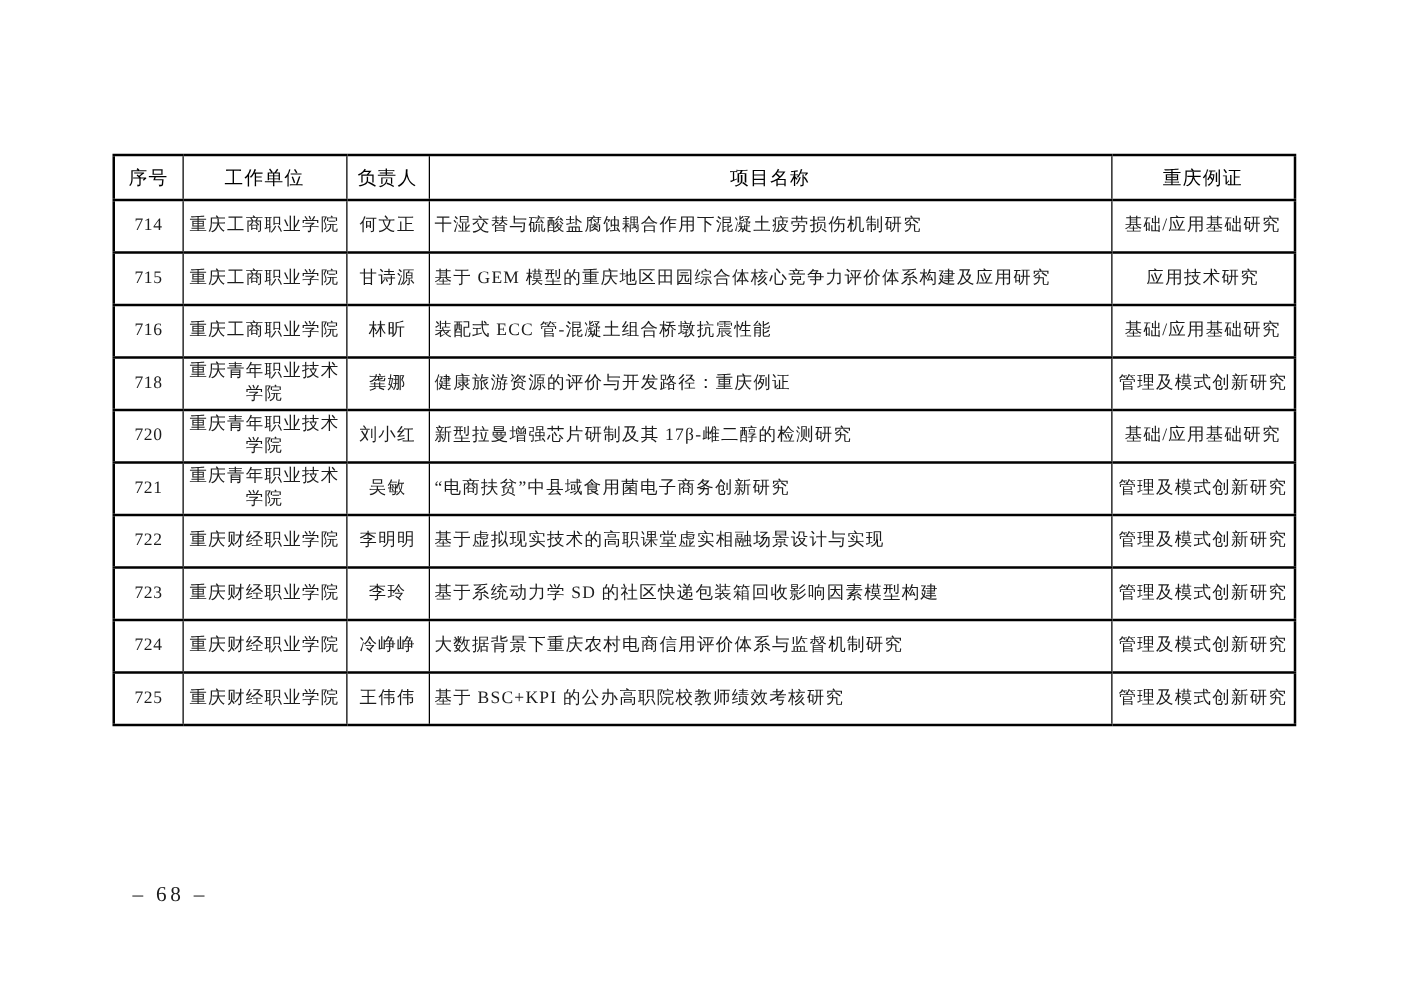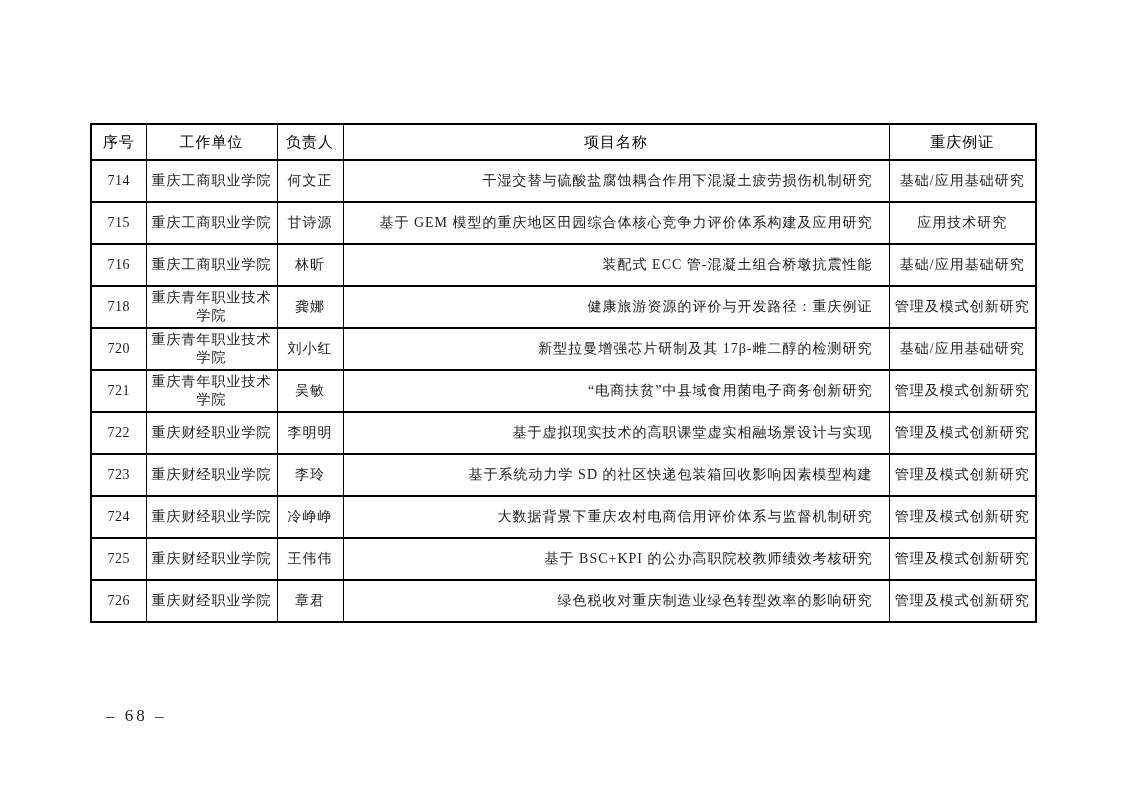--- a/index.html
+++ b/index.html
@@ -49,22 +49,22 @@
     letter-spacing: 1px;
     line-height: 18px;
     text-align: center;
     padding: 2px 4px;
   }
   .doc-table td.c-id {
     letter-spacing: 0.5px;
     margin-left: 24px;
   }
   .doc-table td.c-project {
-    text-align: right;
-    padding: 2px 16px;
+    text-align: left;
+    padding: 2px 4px;
   }
   .page-number {
     position: absolute;
     left: 106px;
     top: 706px;
     font-size: 17px;
     letter-spacing: 3px;
     color: #1c1c1c;
   }
 </style>
@@ -152,23 +152,16 @@
     <td class="c-project">大数据背景下重庆农村电商信用评价体系与监督机制研究</td>
     <td class="c-type">管理及模式创新研究</td>
   </tr>
       <tr>
     <td class="c-id">725</td>
     <td class="c-unit">重庆财经职业学院</td>
     <td class="c-leader">王伟伟</td>
     <td class="c-project">基于 BSC+KPI 的公办高职院校教师绩效考核研究</td>
     <td class="c-type">管理及模式创新研究</td>
   </tr>
-      <tr>
-    <td class="c-id">726</td>
-    <td class="c-unit">重庆财经职业学院</td>
-    <td class="c-leader">章君</td>
-    <td class="c-project">绿色税收对重庆制造业绿色转型效率的影响研究</td>
-    <td class="c-type">管理及模式创新研究</td>
-  </tr>
     </tbody>
 </table>
 
 <div class="page-number">– 68 –</div>
 
 </body></html>

